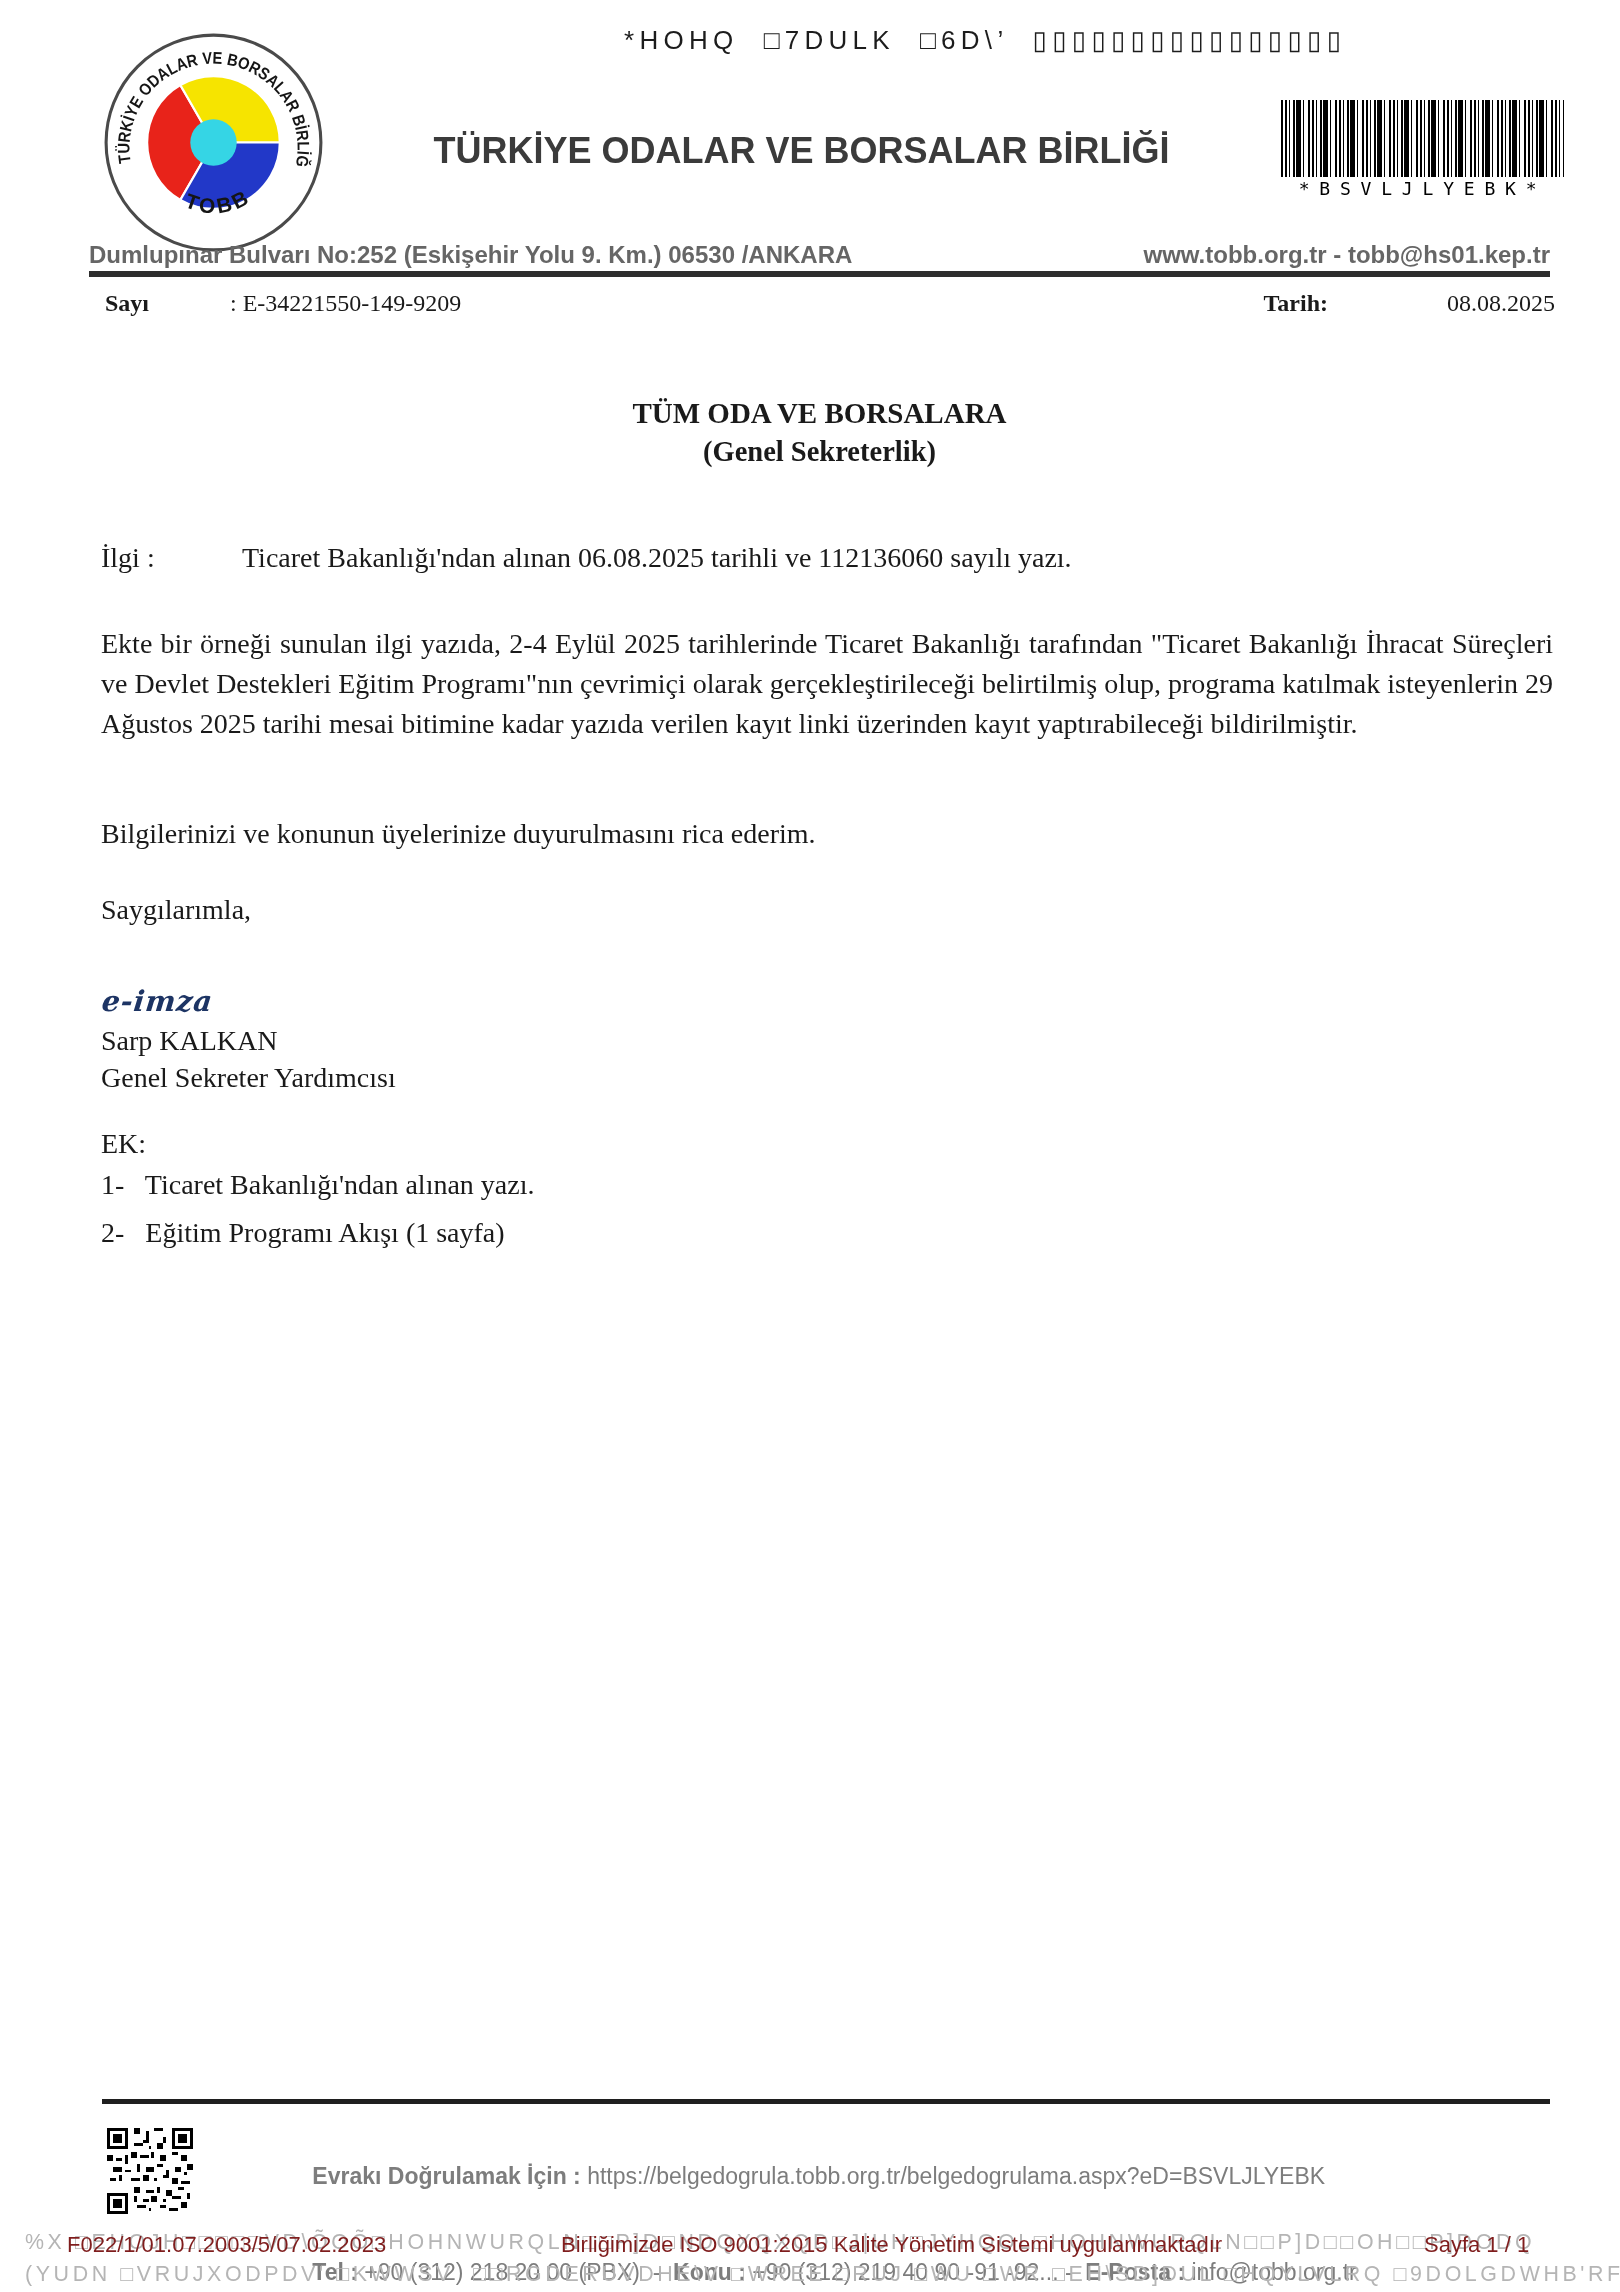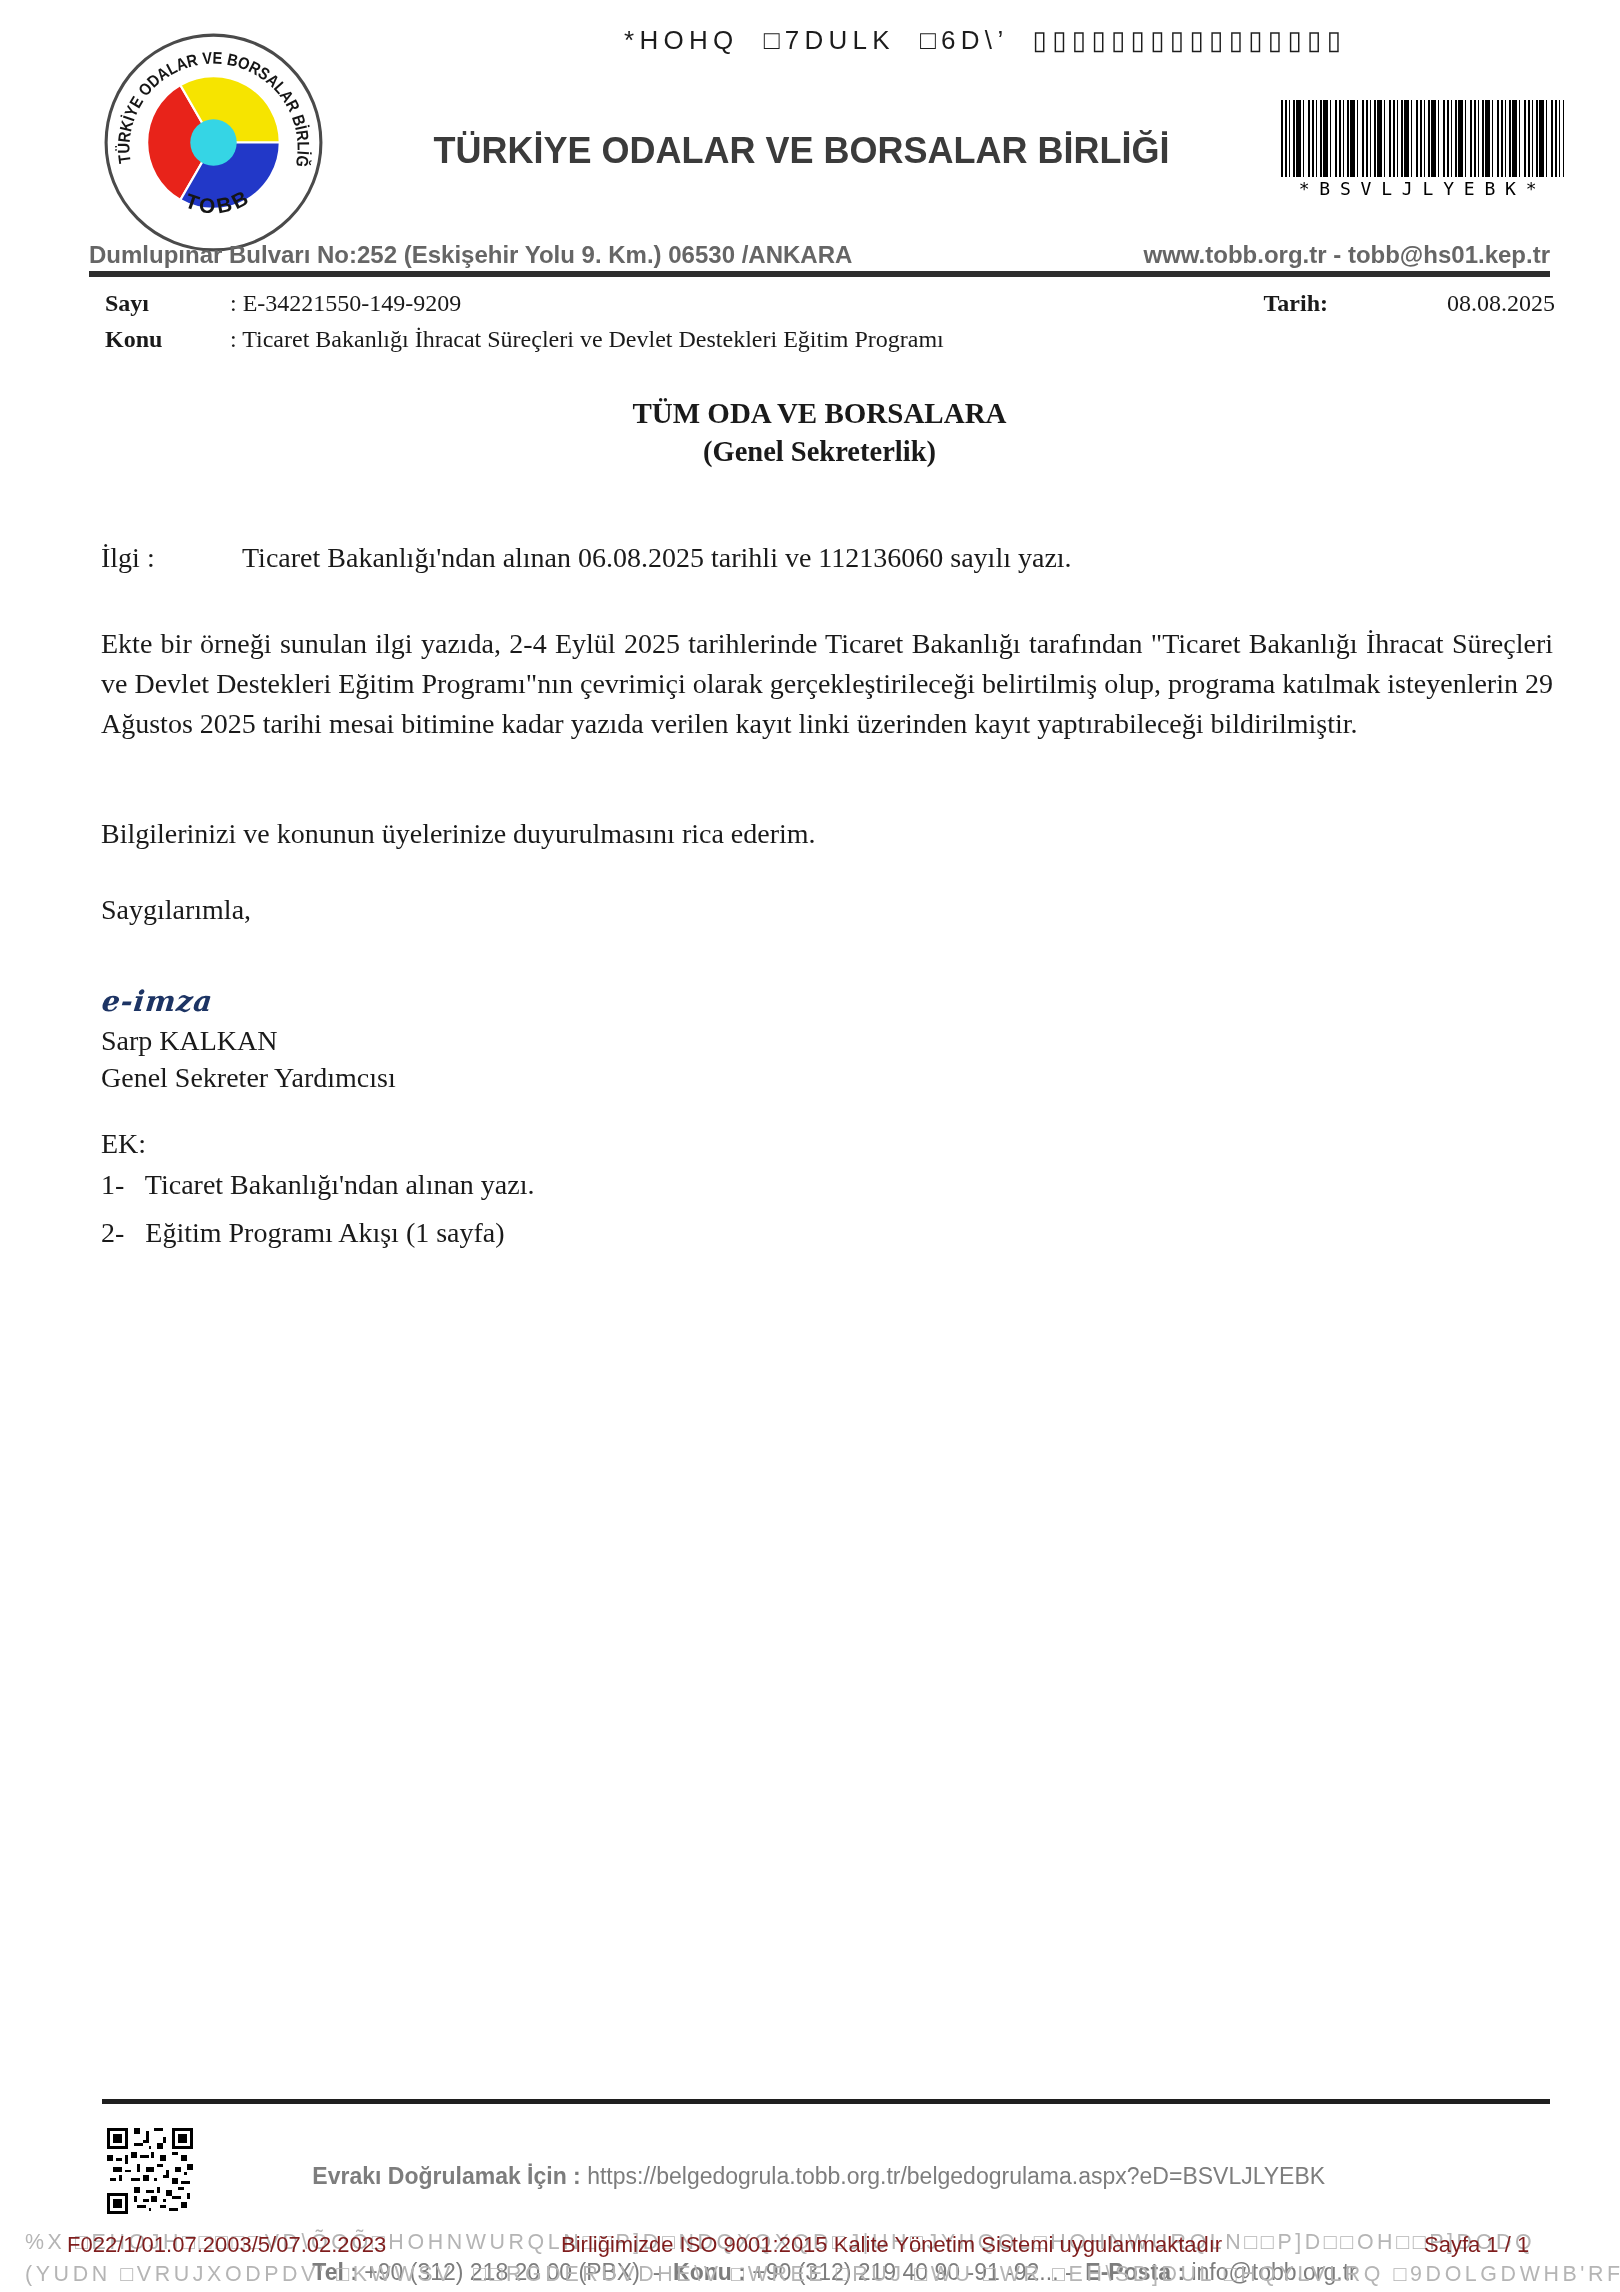--- a/index.html
+++ b/index.html
@@ -125,24 +125,20 @@
 
   <div class="abs meta-row meta-sayi" style="position:absolute;">
     <span class="lbl">Sayı</span>
     <span>: E-34221550-149-9209</span>
     <span class="meta-right">
       <span class="tarih-lbl">Tarih:</span>
       <span class="tarih-val">08.08.2025</span>
     </span>
   </div>
 
-  <div class="abs meta-row meta-konu">
-    <span class="lbl">Konu</span>
-    <span>: Ticaret Bakanlığı İhracat Süreçleri ve Devlet Destekleri Eğitim Programı</span>
-  </div>
 
   <div class="abs recipient2">(Genel Sekreterlik)</div>
   <div class="abs recipient1">TÜM ODA VE BORSALARA</div>
 
   <div class="abs ilgi">
     <span class="ilgi-lbl">İlgi :</span>
     <span>Ticaret Bakanlığı'ndan alınan 06.08.2025 tarihli ve 112136060 sayılı yazı.</span>
   </div>
 
   <div class="abs paragraph">Ekte bir örneği sunulan ilgi yazıda, 2-4 Eylül 2025 tarihlerinde Ticaret Bakanlığı tarafından "Ticaret Bakanlığı İhracat Süreçleri ve Devlet Destekleri Eğitim Programı"nın çevrimiçi olarak gerçekleştirileceği belirtilmiş olup, programa katılmak isteyenlerin 29 Ağustos 2025 tarihi mesai bitimine kadar yazıda verilen kayıt linki üzerinden kayıt yaptırabileceği bildirilmiştir.</div>

